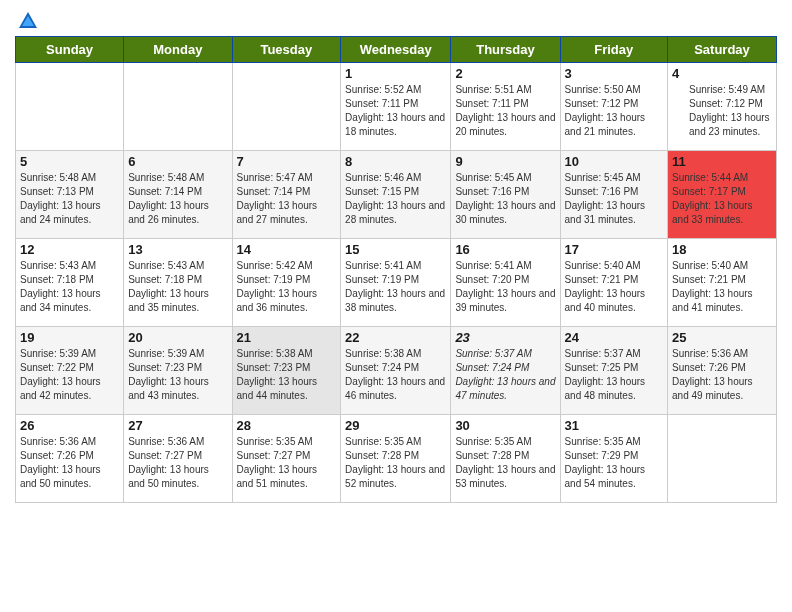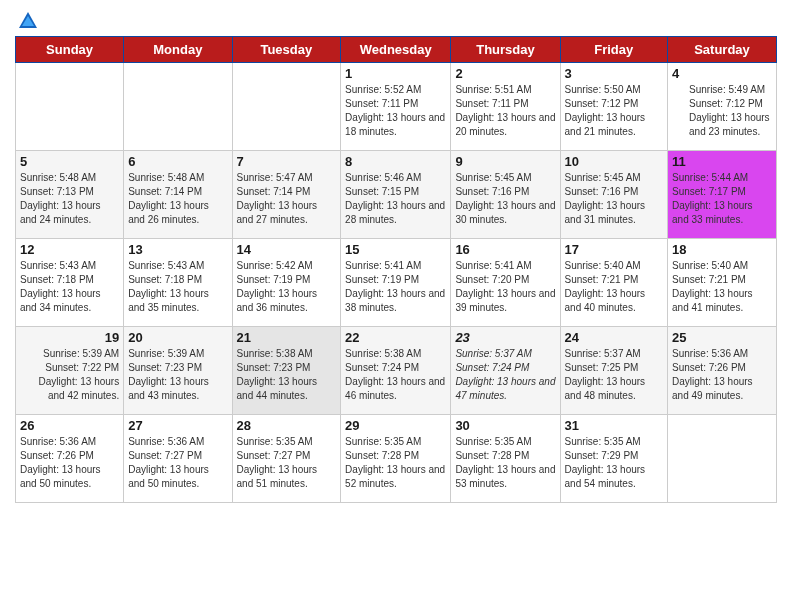--- a/index.html
+++ b/index.html
@@ -12,21 +12,21 @@
     .logo { display: flex; flex-direction: column; align-items: flex-start; }
     .logo-text { display: flex; align-items: center; gap: 2px; }
     
     .title-section { text-align: right; }
     .month-title { font-size: 36px; font-weight: bold; color: #1a1a1a; }
     .location-title { font-size: 16px; color: #444; }
     
     .calendar { width: 100%; border-collapse: collapse; }
     
     .calendar th {
-      background: #b91c1c;
+      background: #4d7c0f;
       color: white;
       text-align: center;
       padding: 5px 4px;
       font-size: 13px;
       font-weight: bold;
       border: 1px solid #0d47a1;
     }
     
     .calendar td {
       border: 1px solid #ccc;
@@ -149,21 +149,21 @@
             <div class="day-info" style="white-space: pre-line;">Sunrise: 5:45 AM
 Sunset: 7:16 PM
 Daylight: 13 hours and 30 minutes.</div>
           </td>
           <td style="background: rgb(245, 245, 245);">
             <div class="day-number">10</div>
             <div class="day-info" style="white-space: pre-line;">Sunrise: 5:45 AM
 Sunset: 7:16 PM
 Daylight: 13 hours and 31 minutes.</div>
           </td>
-          <td style="background: #d946ef;">
+          <td style="background: #ef4444;">
             <div class="day-number">11</div>
             <div class="day-info" style="white-space: pre-line;">Sunrise: 5:44 AM
 Sunset: 7:17 PM
 Daylight: 13 hours and 33 minutes.</div>
           </td>
         </tr>
         <tr>
           <td>
             <div class="day-number">12</div>
             <div class="day-info" style="white-space: pre-line;">Sunrise: 5:43 AM
@@ -201,21 +201,21 @@
 Daylight: 13 hours and 40 minutes.</div>
           </td>
           <td>
             <div class="day-number">18</div>
             <div class="day-info" style="white-space: pre-line;">Sunrise: 5:40 AM
 Sunset: 7:21 PM
 Daylight: 13 hours and 41 minutes.</div>
           </td>
         </tr>
         <tr>
-          <td style="background: rgb(245, 245, 245); text-align: right;">
+          <td style="background: rgb(245, 245, 245);">
             <div class="day-number">19</div>
             <div class="day-info" style="white-space: pre-line;">Sunrise: 5:39 AM
 Sunset: 7:22 PM
 Daylight: 13 hours and 42 minutes.</div>
           </td>
           <td style="background: rgb(245, 245, 245);">
             <div class="day-number">20</div>
             <div class="day-info" style="white-space: pre-line;">Sunrise: 5:39 AM
 Sunset: 7:23 PM
 Daylight: 13 hours and 43 minutes.</div>

